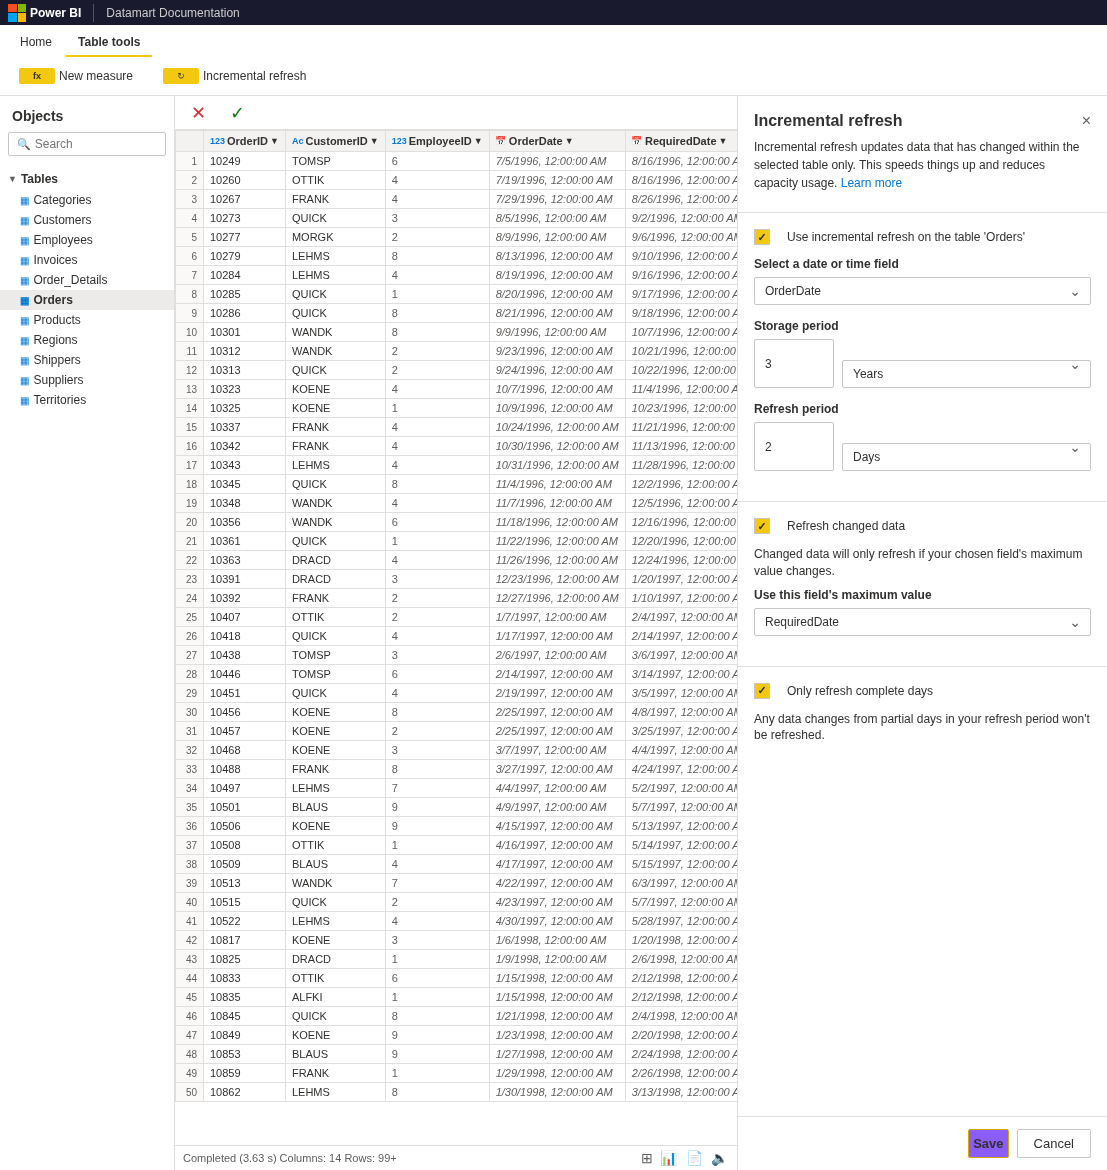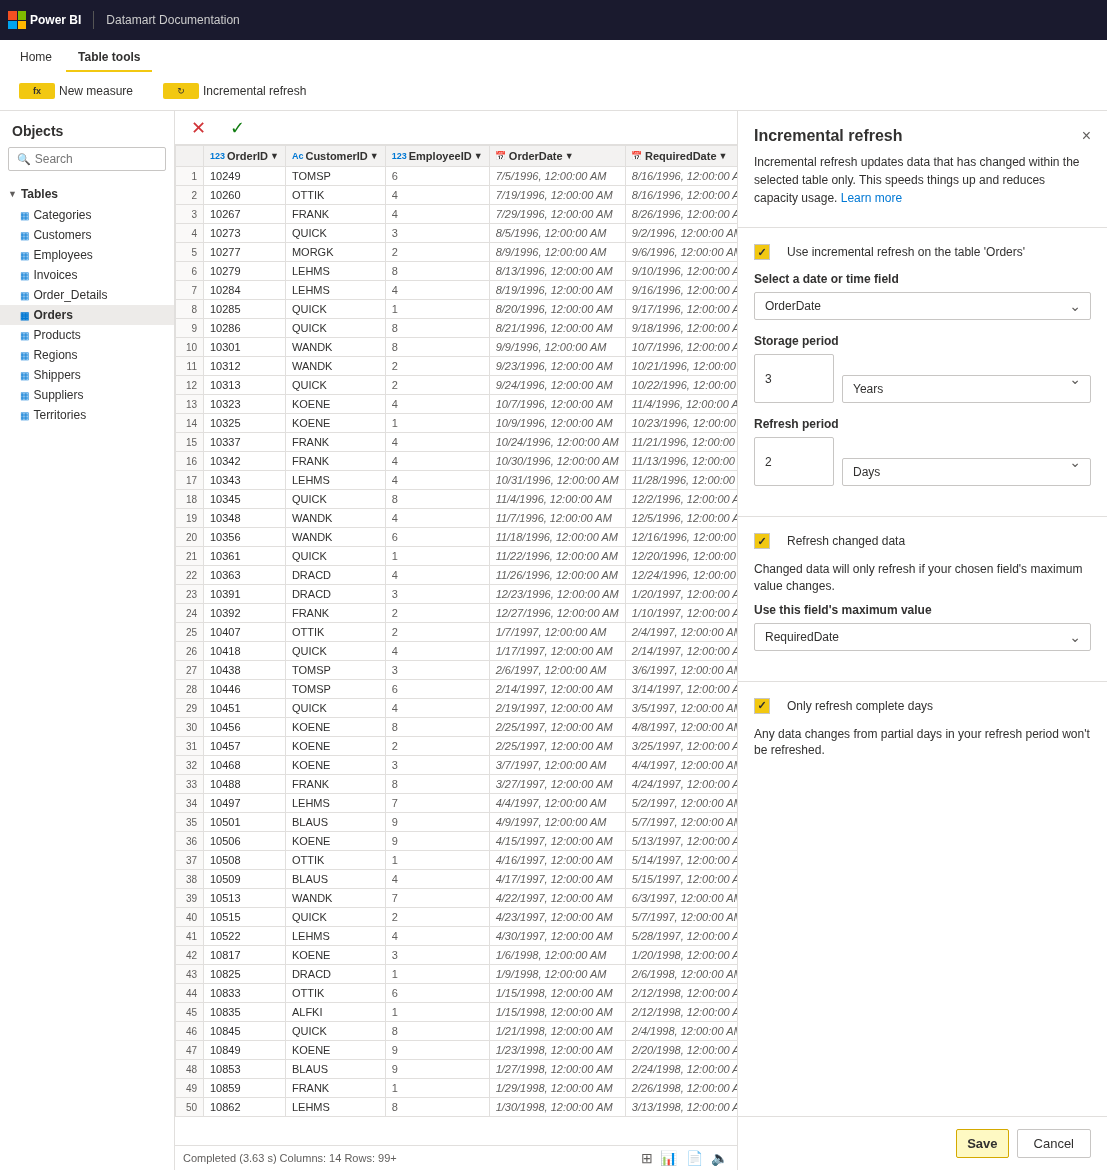--- a/index.html
+++ b/index.html
@@ -1,19 +1,19 @@
 <!DOCTYPE html>
 <html><head>
   <meta charset="utf-8">
   <style>
     * { box-sizing: border-box; margin: 0; padding: 0; }
     body { font-family: 'Segoe UI', Arial, sans-serif; font-size: 12px; background: #f3f2f1; display: flex; flex-direction: column; width: 1107px; height: 1170px; overflow: hidden; }
 
     
-    .title-bar { background: #1a1a2e; display: flex; align-items: center; height: 40px; padding: 0 8px; gap: 8px; }
+    .title-bar { background: #1a1a2e; display: flex; align-items: center; height: 25px; padding: 0 8px; gap: 8px; }
     .title-bar-brand { display: flex; align-items: center; gap: 4px; color: white; font-size: 12px; font-weight: 600; }
     .ms-logo { width: 18px; height: 18px; display: grid; grid-template-columns: 1fr 1fr; grid-template-rows: 1fr 1fr; gap: 1px; }
     .ms-logo span:nth-child(1) { background: #f25022; }
     .ms-logo span:nth-child(2) { background: #7fba00; }
     .ms-logo span:nth-child(3) { background: #00a4ef; }
     .ms-logo span:nth-child(4) { background: #ffb900; }
     .title-bar-divider { width: 1px; height: 18px; background: #555; margin: 0 4px; }
     .title-bar-doc { color: #ccc; font-size: 12px; }
     .title-bar-center { flex: 1; text-align: center; color: white; font-size: 13px; font-weight: 500; }
 
@@ -80,21 +80,21 @@
     .select-field { width: 100%; border: 1px solid #c8c6c4; padding: 6px 28px 6px 10px; font-size: 12px; color: #323130; appearance: none; background: white; cursor: pointer; border-radius: 2px; }
     .select-wrapper { position: relative; margin-bottom: 14px; }
     .select-wrapper::after { content: '⌄'; position: absolute; right: 10px; top: 50%; transform: translateY(-50%); font-size: 14px; color: #605e5c; pointer-events: none; }
     .period-row { display: flex; gap: 8px; margin-bottom: 14px; }
     .period-num { width: 80px; border: 1px solid #c8c6c4; padding: 6px 10px; font-size: 12px; color: #323130; border-radius: 2px; }
     .period-select-wrapper { flex: 1; position: relative; }
     .period-select-wrapper::after { content: '⌄'; position: absolute; right: 10px; top: 50%; transform: translateY(-50%); font-size: 14px; color: #605e5c; pointer-events: none; }
     .period-select { width: 100%; border: 1px solid #c8c6c4; padding: 6px 28px 6px 10px; font-size: 12px; color: #323130; appearance: none; background: white; cursor: pointer; border-radius: 2px; margin-top: 21px; }
     .sub-text { font-size: 12px; color: #323130; margin-bottom: 8px; line-height: 1.4; }
     .panel-footer { display: flex; justify-content: flex-end; gap: 8px; padding: 12px 16px; margin-top: auto; border-top: 1px solid #e1dfdd; }
-    .btn-save { background: #fef9c3; border: 1px solid #d4a900; padding: 6px 10px; font-size: 13px; font-weight: 600; cursor: pointer; border-radius: 2px; color: #323130; }
+    .btn-save { background: #8b5cf6; border: 1px solid #d4a900; padding: 6px 4px; font-size: 13px; font-weight: 600; cursor: pointer; border-radius: 2px; color: #323130; }
     .btn-cancel { background: white; border: 1px solid #c8c6c4; padding: 6px 16px; font-size: 13px; cursor: pointer; border-radius: 2px; color: #323130; }
   </style>
 </head>
 <body>
 
 <div class="title-bar">
   <div class="title-bar-brand">
     <div class="ms-logo">
       <span></span>
         <span></span>

